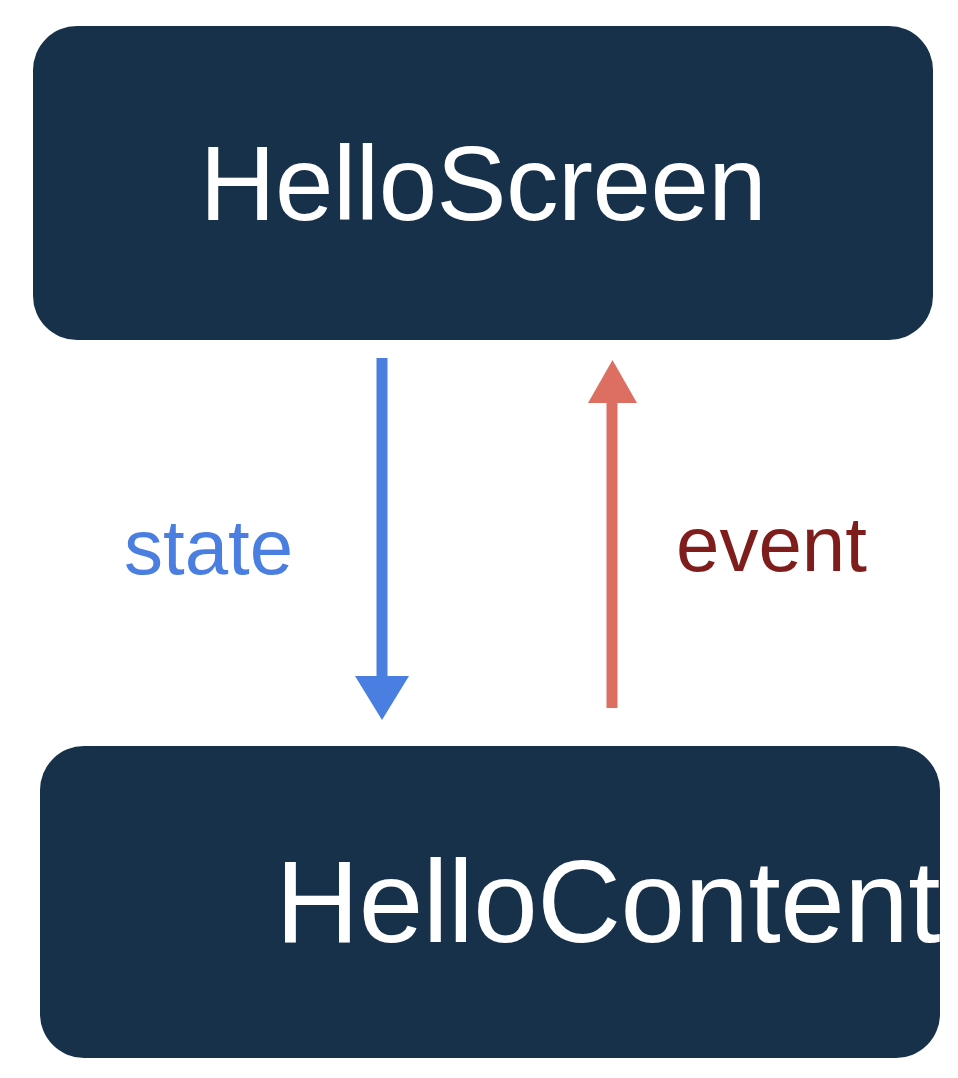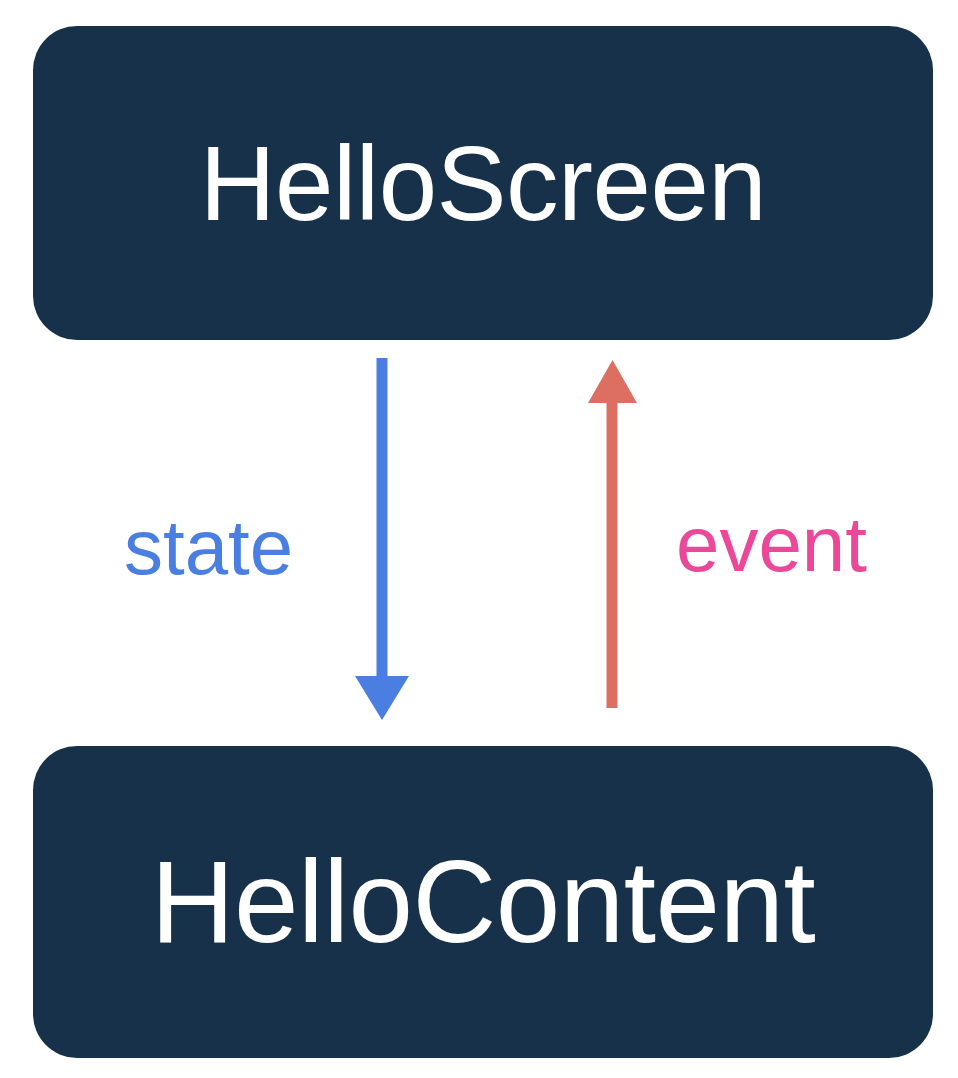--- a/index.html
+++ b/index.html
@@ -39,24 +39,25 @@
   #node-screen {
     left: 33px;
     top: 26px;
     width: 900px;
     height: 314px;
   }
   #node-screen .node-label {
     font-size: 105px;
   }
   #node-content {
-    left: 33px;
+    left: 40px;
     top: 746px;
     width: 900px;
     height: 312px;
+    justify-content: flex-end;
   }
   #node-content .node-label {
     font-size: 116px;
   }
   .edge-svg {
     position: absolute;
     left: 0;
     top: 0;
     width: 958px;
     height: 1078px;
@@ -70,21 +71,21 @@
     white-space: nowrap;
   }
   #label-state {
     left: 124px;
     top: 508px;
     color: #4a7ee0;
   }
   #label-event {
     left: 676px;
     top: 505px;
-    color: #ec4899;
+    color: #7f1d1d;
   }
 </style>
 </head>
 <body>
 
 <div id="diagram">
 
   <div class="node-box" id="node-screen">
     <span class="node-label">HelloScreen</span>
   </div>

